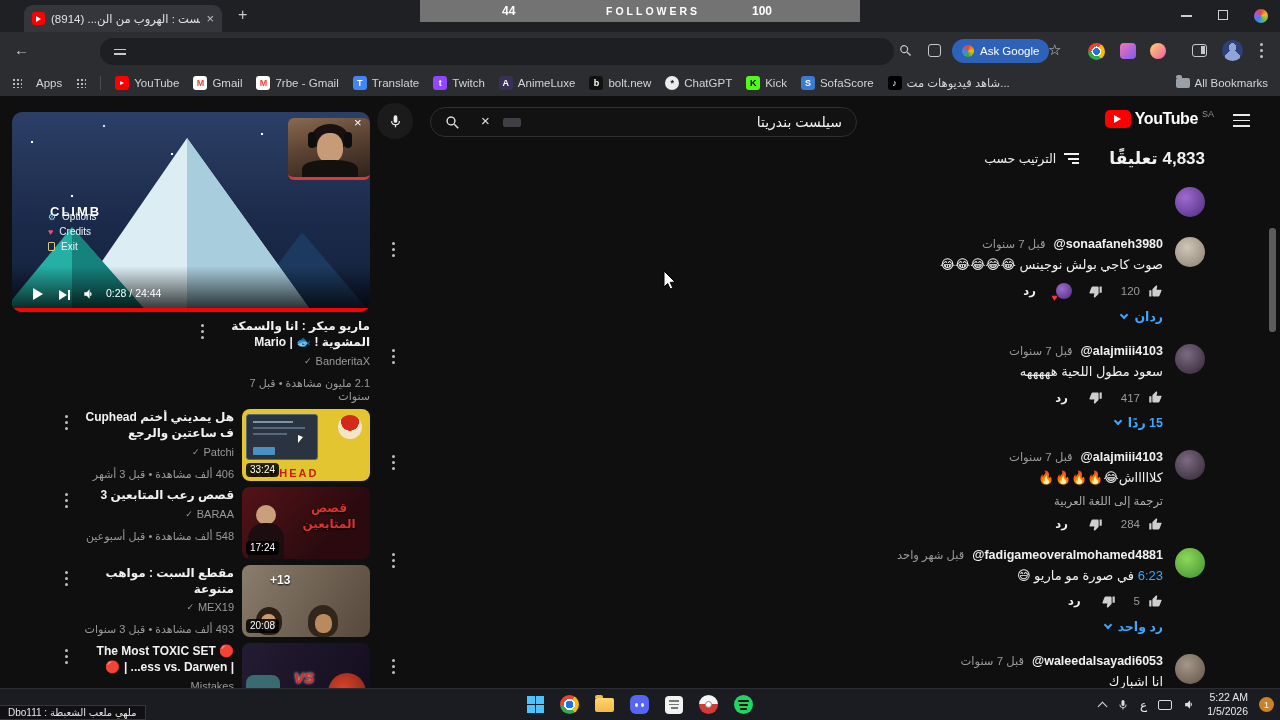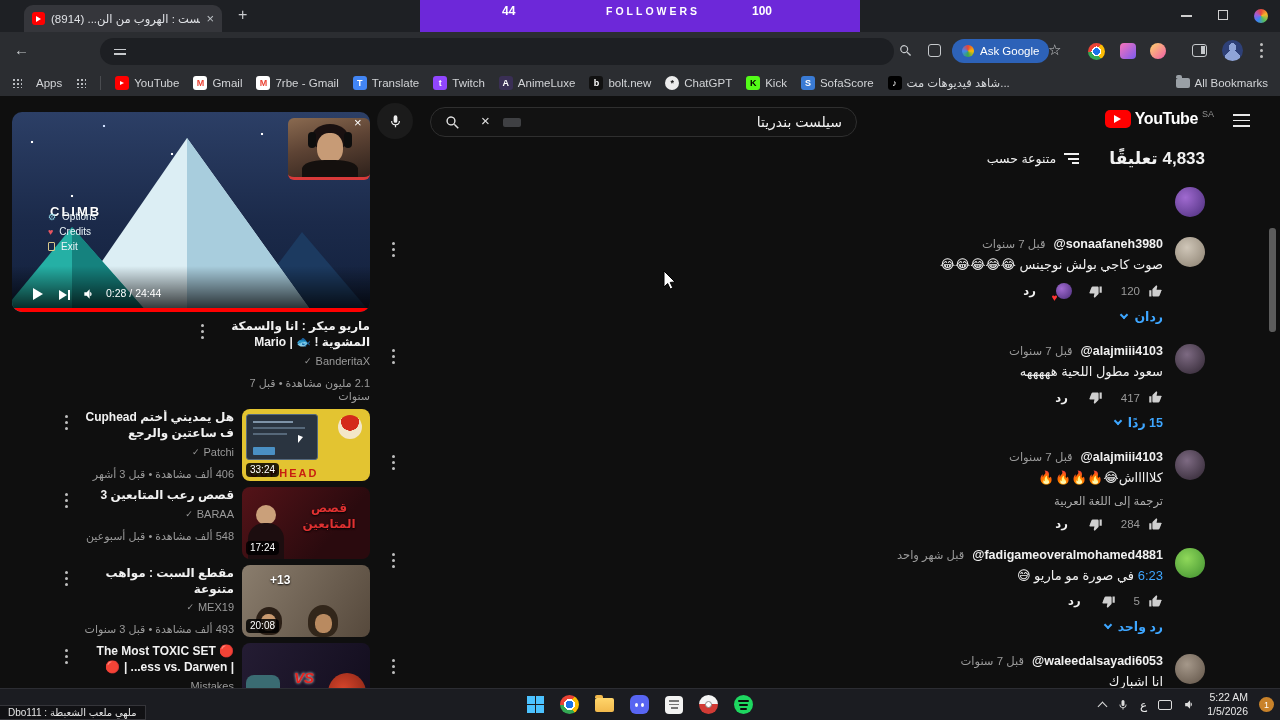--- a/index.html
+++ b/index.html
@@ -42,21 +42,21 @@
         </span>
       <span style="flex:1;font-size:11.5px;color:#dfe1e5;white-space:nowrap;overflow:hidden">سيلست : الهروب من الن... (8914)</span>
       <span style="color:#bdc1c6;font-size:13px;line-height:1">×</span>
     </div>
     <span class="ab" style="left:238px;top:6px;font-size:16px;color:#c8cacd">+</span>
     <span class="ab" style="right:88px;top:15px;width:11px;height:2px;background:#cfcfcf"></span>
     <span class="ab" style="right:52px;top:10px;width:10px;height:10px;border:1.5px solid #cfcfcf"></span>
     <span class="ab" style="right:12px;top:9px;width:14px;height:14px;border-radius:50%;background:conic-gradient(#e8453c,#f5b62a,#58c15c,#3b82f6,#a35bd6,#e8453c)"></span>
   </div>
 
-  <div class="ab" style="left:420px;top:0;width:440px;height:32px;background:#6d28d9;z-index:6">
+  <div class="ab" style="left:420px;top:0;width:440px;height:22px;background:#737373;z-index:6">
     <span class="ab" style="left:82px;top:4px;font-weight:bold;font-size:12px;color:#fff">44</span>
     <span class="ab" style="left:186px;top:5px;font-size:10.5px;letter-spacing:3px;color:#fff;font-weight:bold">FOLLOWERS</span>
     <span class="ab" style="left:332px;top:4px;font-weight:bold;font-size:12px;color:#fff">100</span>
   </div>
 
   <div class="ab" style="left:0;top:32px;width:1280px;height:38px;background:#2b2d31">
     <span class="ab" style="left:14px;top:9px;font-size:15px;color:#c6c9cc">←</span>
     <div class="ab flex" style="left:100px;top:6px;width:794px;height:27px;background:#1d1f23;border-radius:14px;padding:0 14px;gap:10px">
       <span style="display:inline-flex;flex-direction:column;gap:3px;flex:none">
           <span class="bar" style="width:12px;height:1.5px"></span>
@@ -333,21 +333,21 @@
     <div class="ab" style="left:392px;top:52px;right:75px;direction:rtl">
 
       <div class="flex" style="gap:30px">
         <span style="font-size:17px;font-weight:bold;color:#f1f1f1">4,833 تعليقًا</span>
         <span class="flex" style="gap:8px">
           <span style="display:inline-flex;flex-direction:column;gap:2.5px">
               <span style="width:15px;height:2px;background:#f1f1f1"></span>
               <span style="width:11px;height:2px;background:#f1f1f1"></span>
               <span style="width:7px;height:2px;background:#f1f1f1"></span>
             </span>
-          <span style="font-size:12.5px;color:#f1f1f1">متنوعة حسب</span>
+          <span style="font-size:12.5px;color:#f1f1f1">الترتيب حسب</span>
         </span>
       </div>
 
       <div class="flex" style="margin-top:18px;gap:12px;align-items:flex-start">
         <span class="cav" style="background:radial-gradient(circle at 35% 35%,#a06ad0,#4a2d7a)"></span>
       </div>
 
       <div class="crow">
         <span class="cav" style="background:radial-gradient(circle at 40% 35%,#cfc6b8,#8a7f6f)"></span>
         <div style="flex:1;min-width:0">

